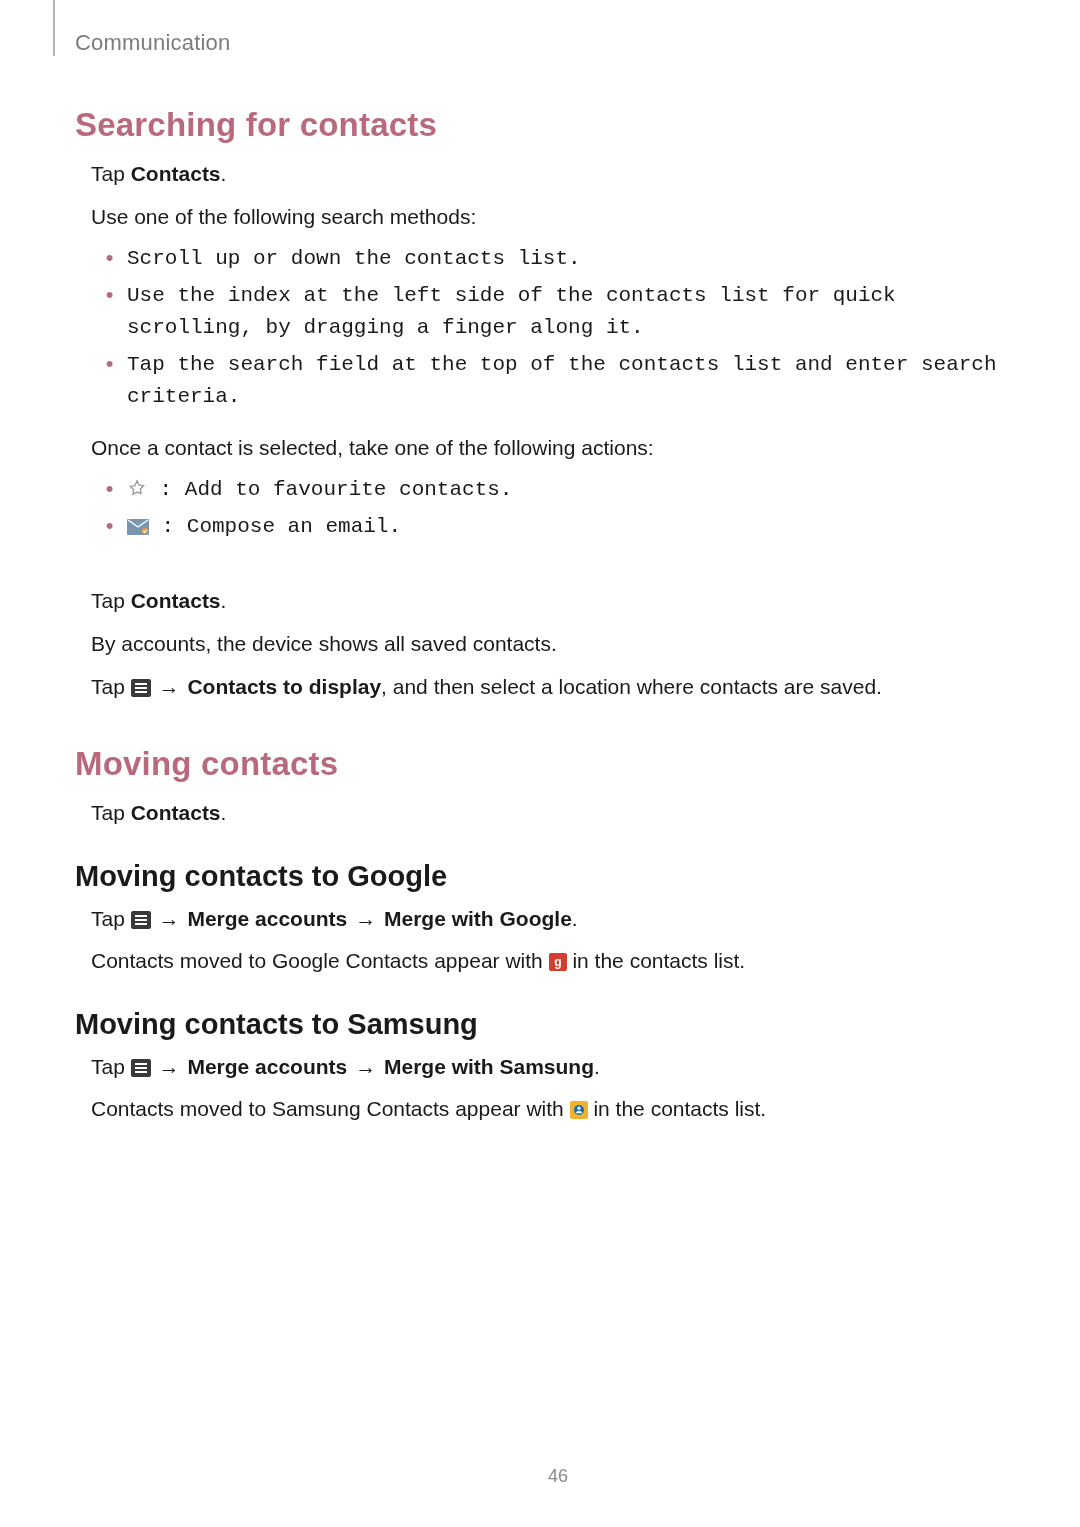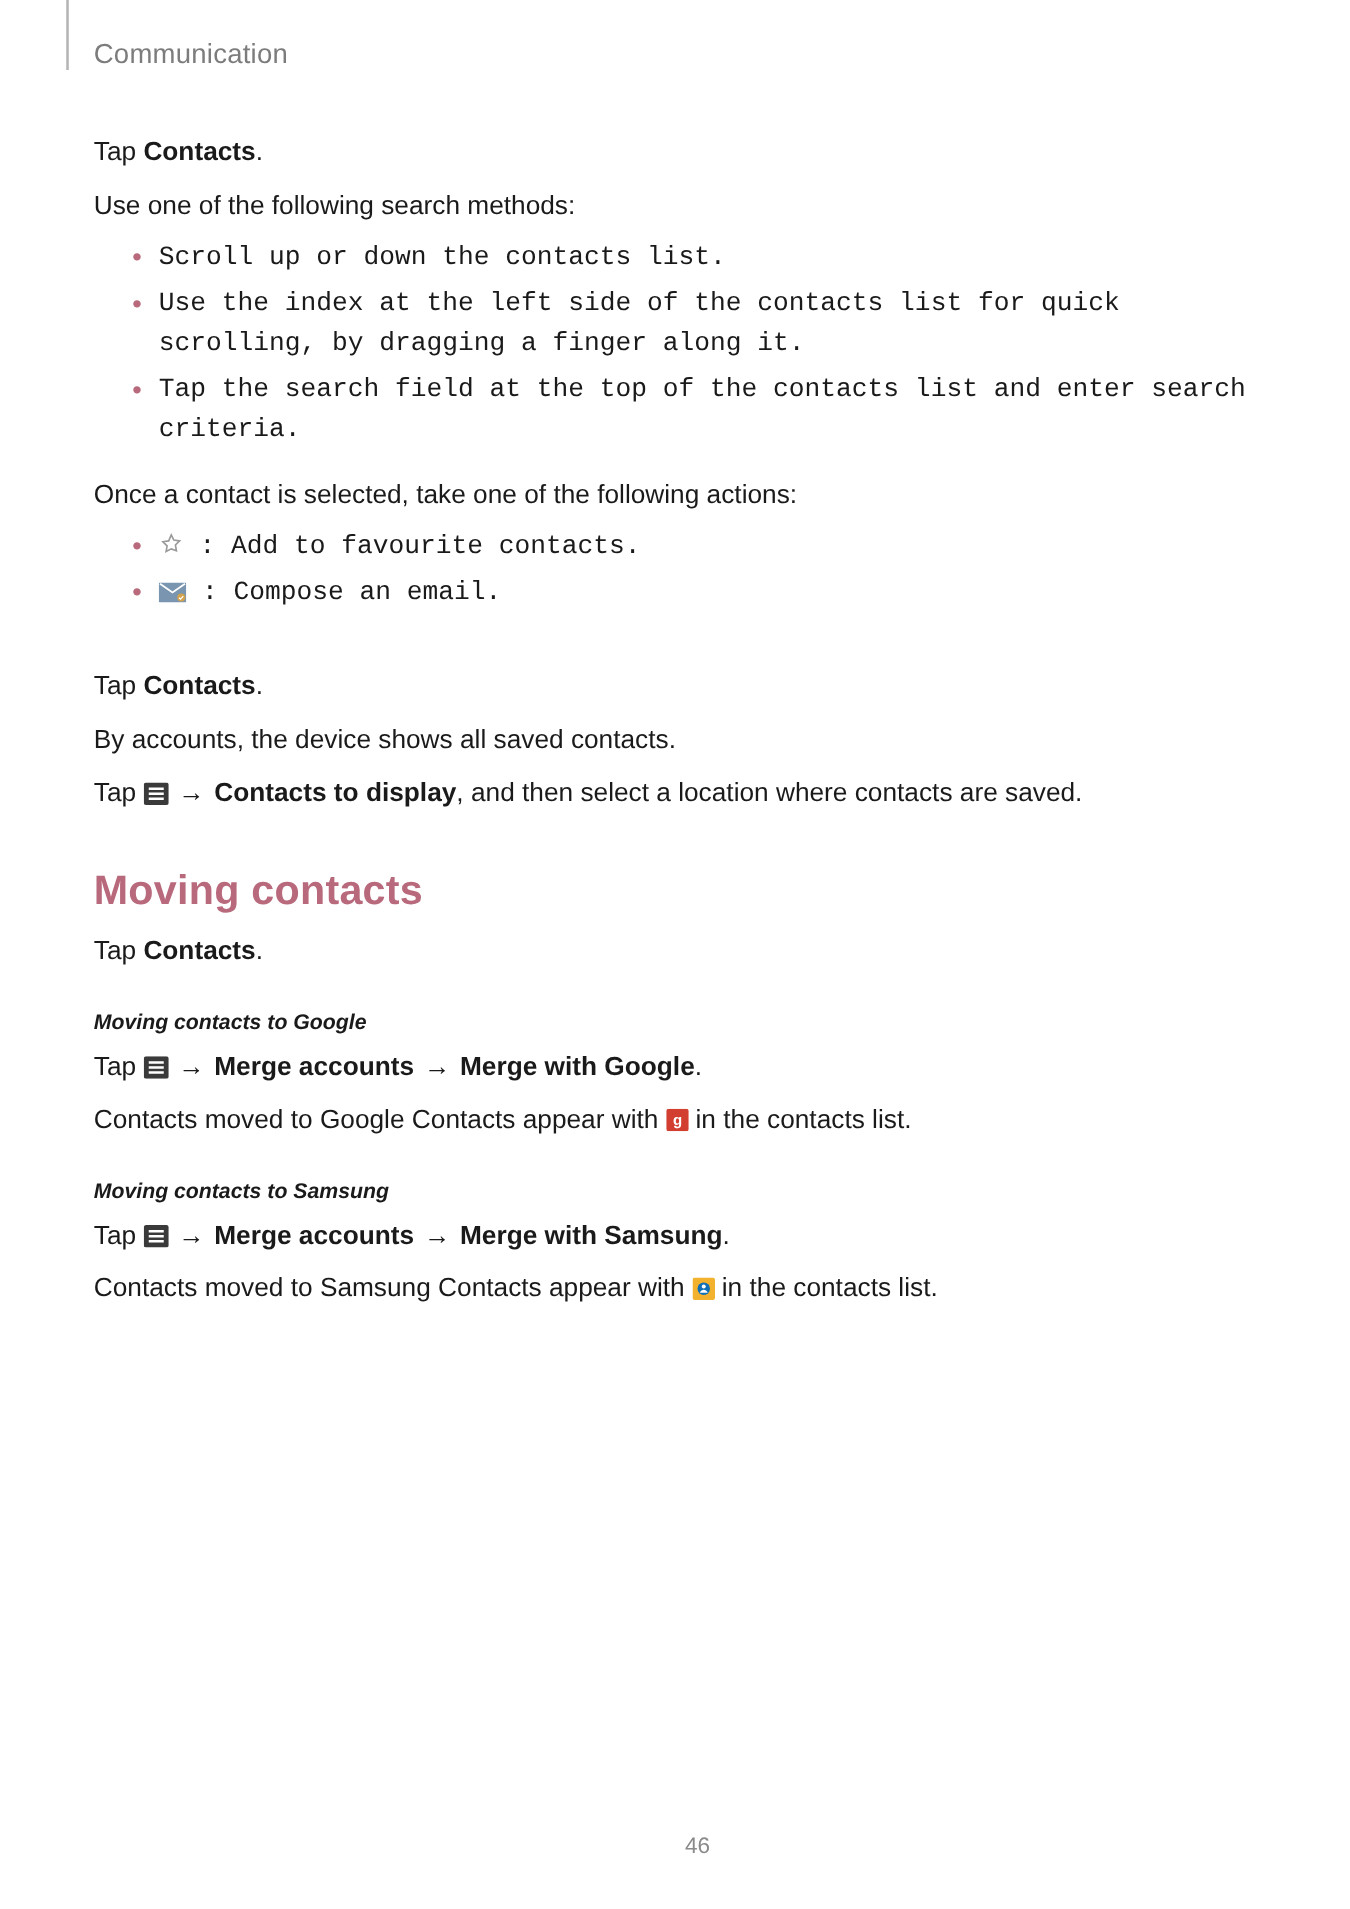--- a/index.html
+++ b/index.html
@@ -36,30 +36,29 @@
     letter-spacing: .2px;
   }
   h2.section {
     color: #b86a7c;
     font-size: 33px;
     font-weight: 700;
     margin: 0 0 14px 0;
     letter-spacing: .2px;
   }
   h3.subsection {
-    font-size: 17px;
+    font-size: 29px;
     font-weight: 700;
     margin: 30px 0 10px 0;
     color: #1a1a1a;
-    font-style: italic;
   }
   p.body {
     font-size: 21px;
     line-height: 1.55;
-    margin: 0 0 10px 0;
+    margin: 0 0 10px 16px;
   }
   p.body .b { font-weight: 700; }
   ul.bullets {
     list-style: none;
     padding: 0 0 0 28px;
     margin: 6px 0 18px 0;
   }
   ul.bullets > li {
     position: relative;
     font-size: 21px;
@@ -102,20 +101,21 @@
 </head>
 <body>
 
 <div class="page">
   <div class="running-bar"></div>
   <div class="running-head-wrap">
     <span class="running-head">Communication</span>
   </div>
 
   <div class="block">
+    <h2 class="section">Searching for contacts</h2>
 
     <p class="body">
       <span>Tap </span><span class="b">Contacts</span><span>.</span>
     </p>
 
     <p class="body">Use one of the following search methods:</p>
 
     <ul class="bullets">
       <li>Scroll up or down the contacts list.</li>
       <li>Use the index at the left side of the contacts list for quick scrolling, by dragging a finger along it.</li>

